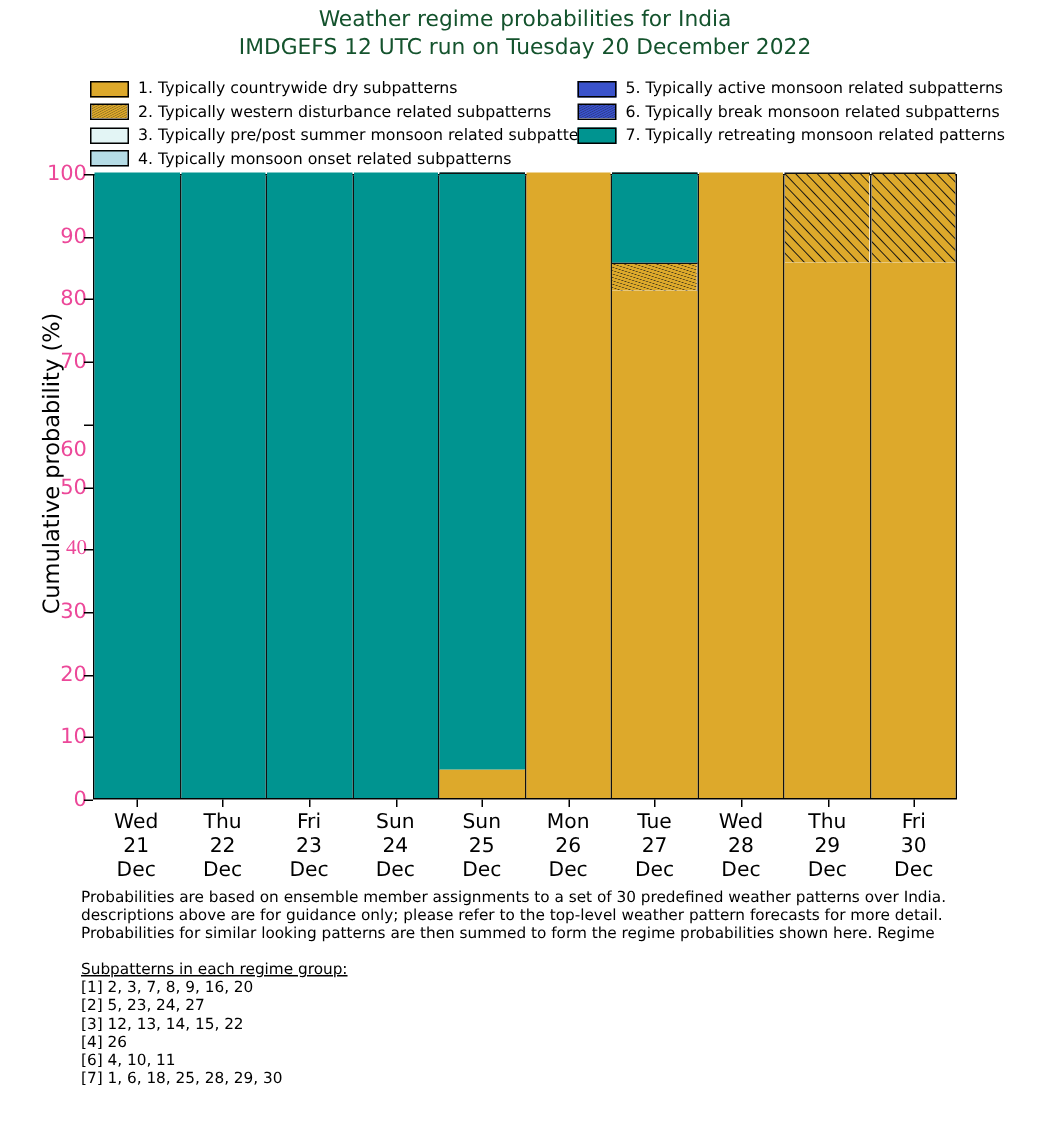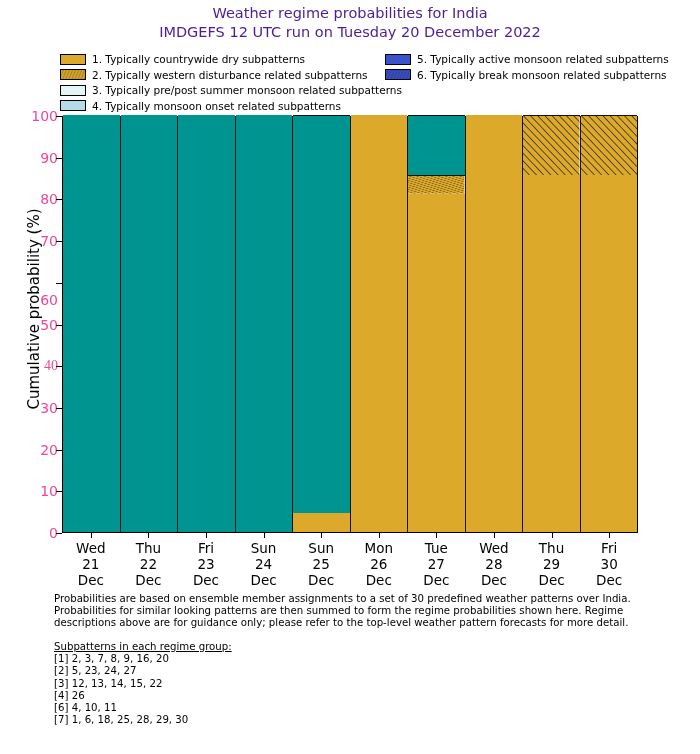--- a/index.html
+++ b/index.html
@@ -17,21 +17,21 @@
 
   
   #title-block {
     position: absolute;
     top: 4px; left: 0; width: 700px;
     text-align: center;
   }
   .title-line {
     font-size: 14.5px;
     line-height: 19px;
-    color: #4c1d95;
+    color: #14532d;
   }
 
   
   #legend {
     position: absolute;
     top: 52px; left: 0; width: 700px;
     height: 60px;
   }
   .legend-col { position: absolute; top: 0; }
   .legend-col.left  { left: 60px;  width: 310px; }
@@ -209,20 +209,24 @@
             <defs>
               <pattern id="hL1" width="9" height="9" patternUnits="userSpaceOnUse" patternTransform="rotate(-45)">
                 <rect width="9" height="9" fill="#3A52CB"></rect>
                 <line x1="0" y1="0" x2="0" y2="9" stroke="#111" stroke-width="2.2"></line>
               </pattern>
             </defs>
             <rect width="100" height="100" fill="url(#hL1)"></rect>
           </svg>
         </span>
         <span class="legend-label">6. Typically break monsoon related subpatterns</span>
+      </div>
+      <div class="legend-item">
+        <span class="swatch" style="background: rgb(0, 148, 144);"></span>
+        <span class="legend-label">7. Typically retreating monsoon related patterns</span>
       </div>
     </div>
 </div>
 
 <div id="plot-wrap">
 
   <div id="ylabel">Cumulative probability (%)</div>
   <div id="yticks">
       <div class="ytick-label" style="top: 533px;">0</div>
       <div class="ytick-mark" style="top: 533px;"></div>
@@ -377,22 +381,22 @@
         <div class="xtick-mark"></div>
         <span>Fri</span>
         <span>30</span>
         <span>Dec</span>
       </div>
     </div>
 </div>
 
 <div id="footnote">
   <p>Probabilities are based on ensemble member assignments to a set of 30 predefined weather patterns over India.</p>
+  <p>descriptions above are for guidance only; please refer to the top-level weather pattern forecasts for more detail.</p>
   <p>Probabilities for similar looking patterns are then summed to form the regime probabilities shown here. Regime</p>
-  <p>descriptions above are for guidance only; please refer to the top-level weather pattern forecasts for more detail.</p>
 </div>
 
 <div id="subpatterns">
   <p class="sp-head">Subpatterns in each regime group:</p>
   <div id="sp-rows">
       <p class="sp-row">[1] 2, 3, 7, 8, 9, 16, 20</p>
       <p class="sp-row">[2] 5, 23, 24, 27</p>
       <p class="sp-row">[3] 12, 13, 14, 15, 22</p>
       <p class="sp-row">[4] 26</p>
       <p class="sp-row">[6] 4, 10, 11</p>

